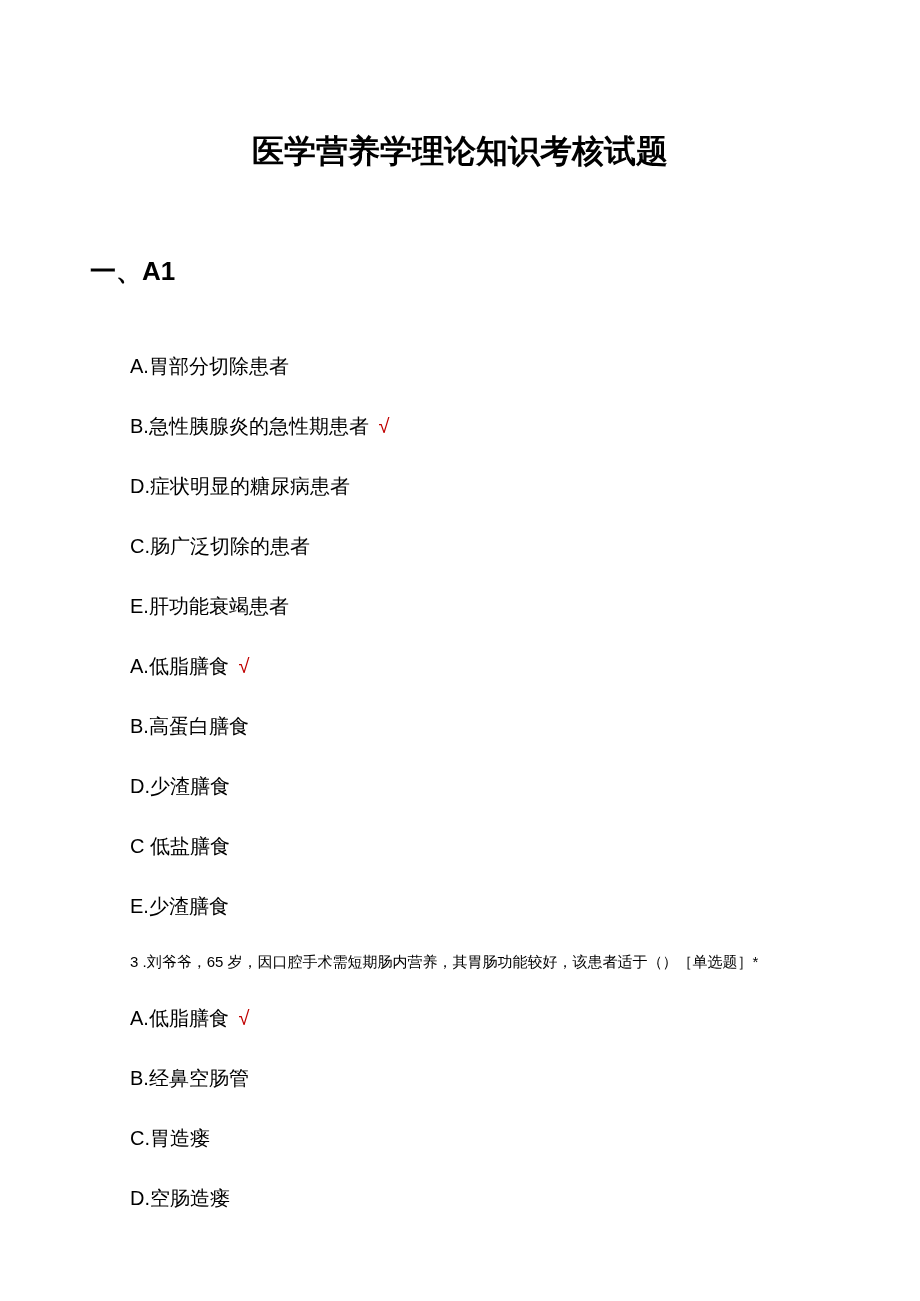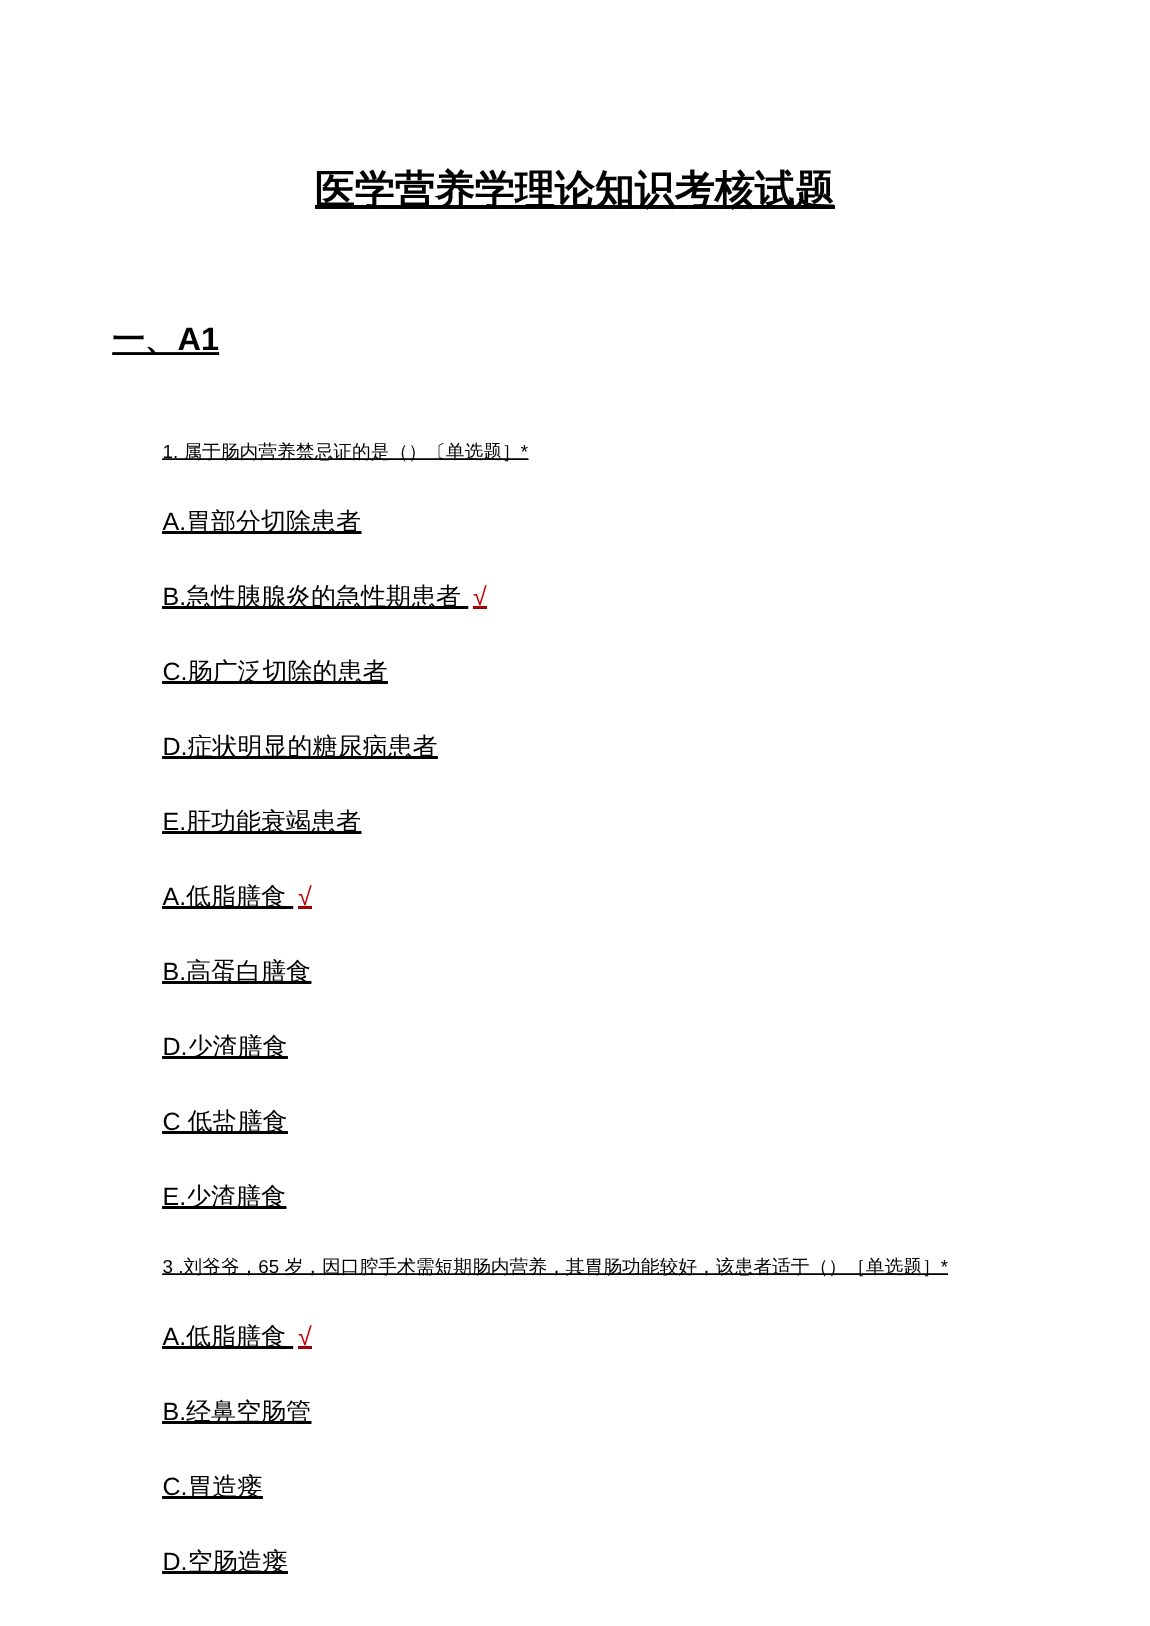--- a/index.html
+++ b/index.html
@@ -1,19 +1,18 @@
 <!DOCTYPE html>
 <html><head>
   <meta charset="utf-8">
   <style>
     * {
       margin: 0;
       padding: 0;
       box-sizing: border-box;
-      text-decoration: underline;
     }
     body {
       width: 920px;
       height: 1301px;
       background: #ffffff;
       font-family: "SimSun", "Microsoft YaHei", sans-serif;
       color: #000000;
       padding: 130px 90px 60px 90px;
     }
     .title {
@@ -52,27 +51,24 @@
     }
   </style>
 </head>
 <body>
 
 <h1 class="title">医学营养学理论知识考核试题</h1>
 
 <h2 class="section-heading">一、A1</h2>
 
 <div class="question-block">
-  <p class="question-text">
-    <span class="qnum">1.</span><span class="qtext"> 属于肠内营养禁忌证的是（）〔单选题］*</span>
-  </p>
   <p class="option"><span>A.胃部分切除患者</span></p>
   <p class="option"><span>B.急性胰腺炎的急性期患者 </span><span class="check-mark">√</span></p>
+  <p class="option"><span>D.症状明显的糖尿病患者</span></p>
   <p class="option"><span>C.肠广泛切除的患者</span></p>
-  <p class="option"><span>D.症状明显的糖尿病患者</span></p>
   <p class="option"><span>E.肝功能衰竭患者</span></p>
 </div>
 
 <div class="question-block">
   <p class="option"><span>A.低脂膳食 </span><span class="check-mark">√</span></p>
   <p class="option"><span>B.高蛋白膳食</span></p>
   <p class="option"><span>D.少渣膳食</span></p>
   <p class="option"><span>C 低盐膳食</span></p>
   <p class="option"><span>E.少渣膳食</span></p>
 </div>

